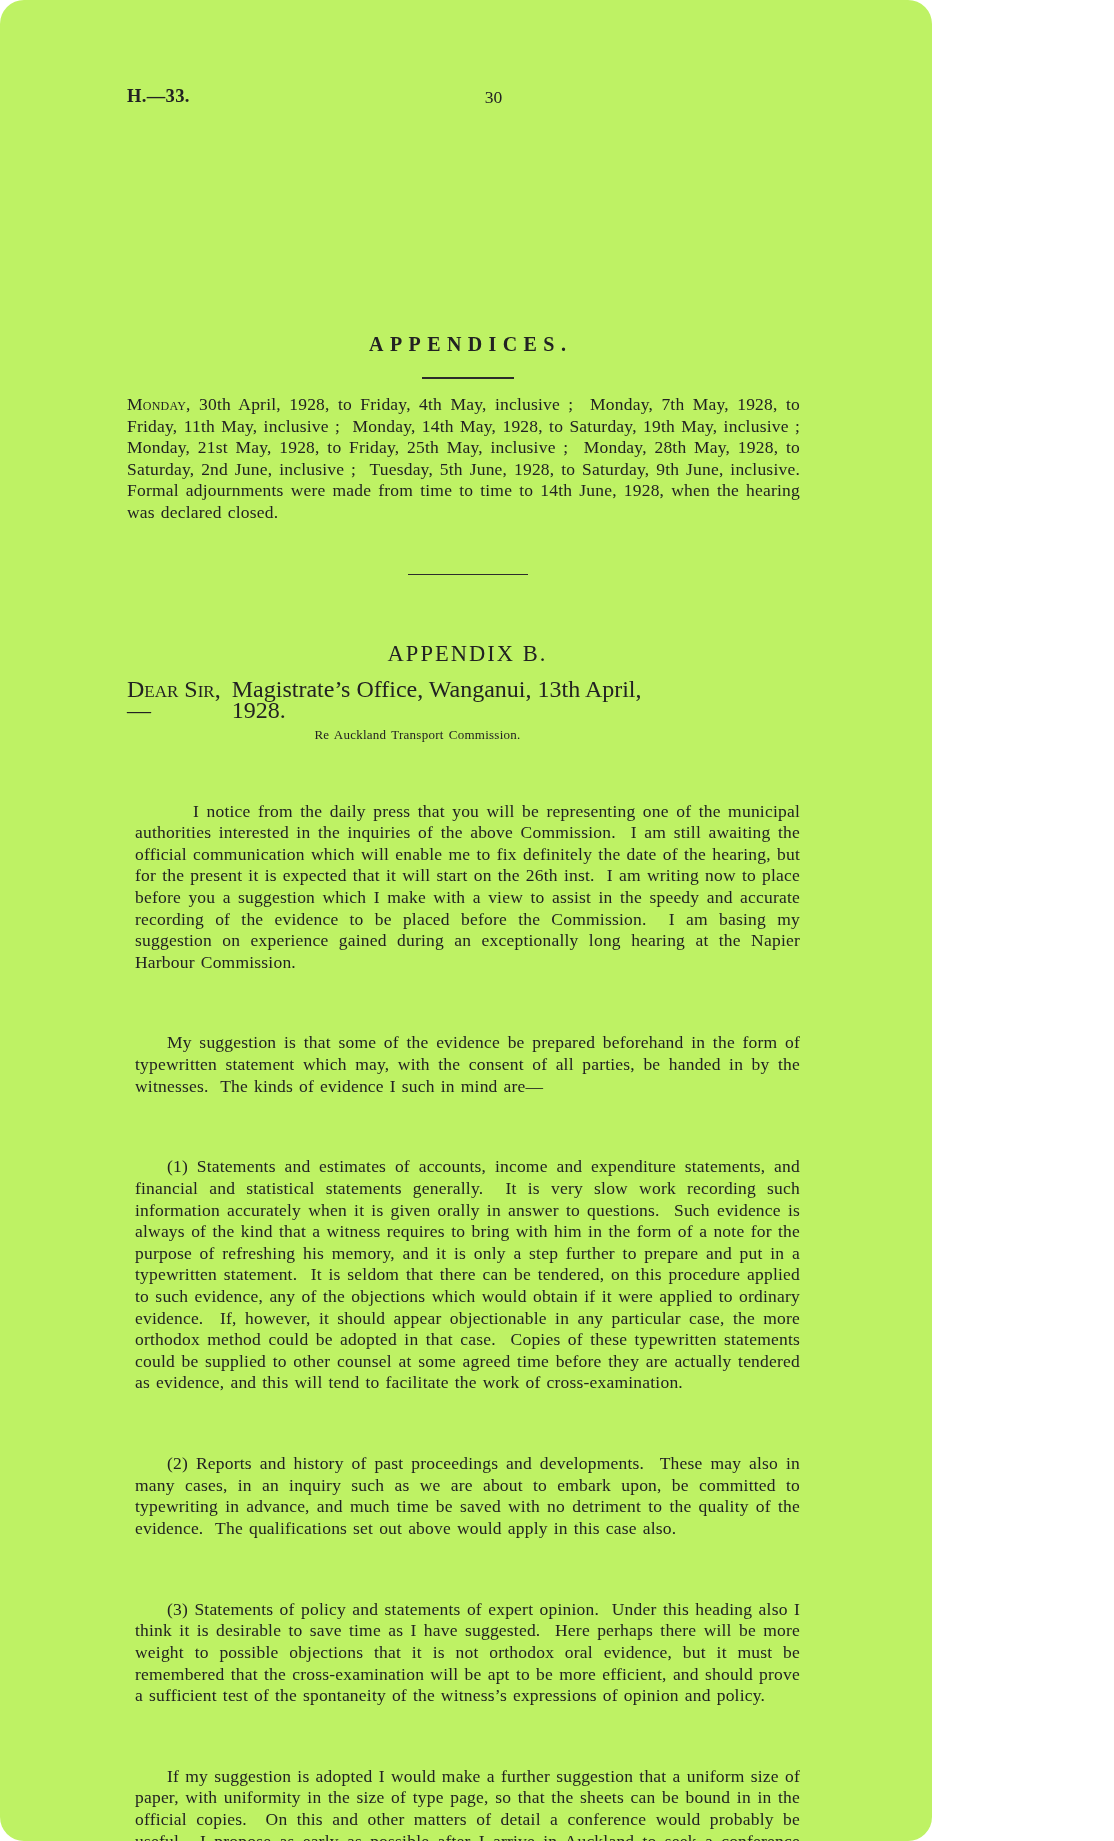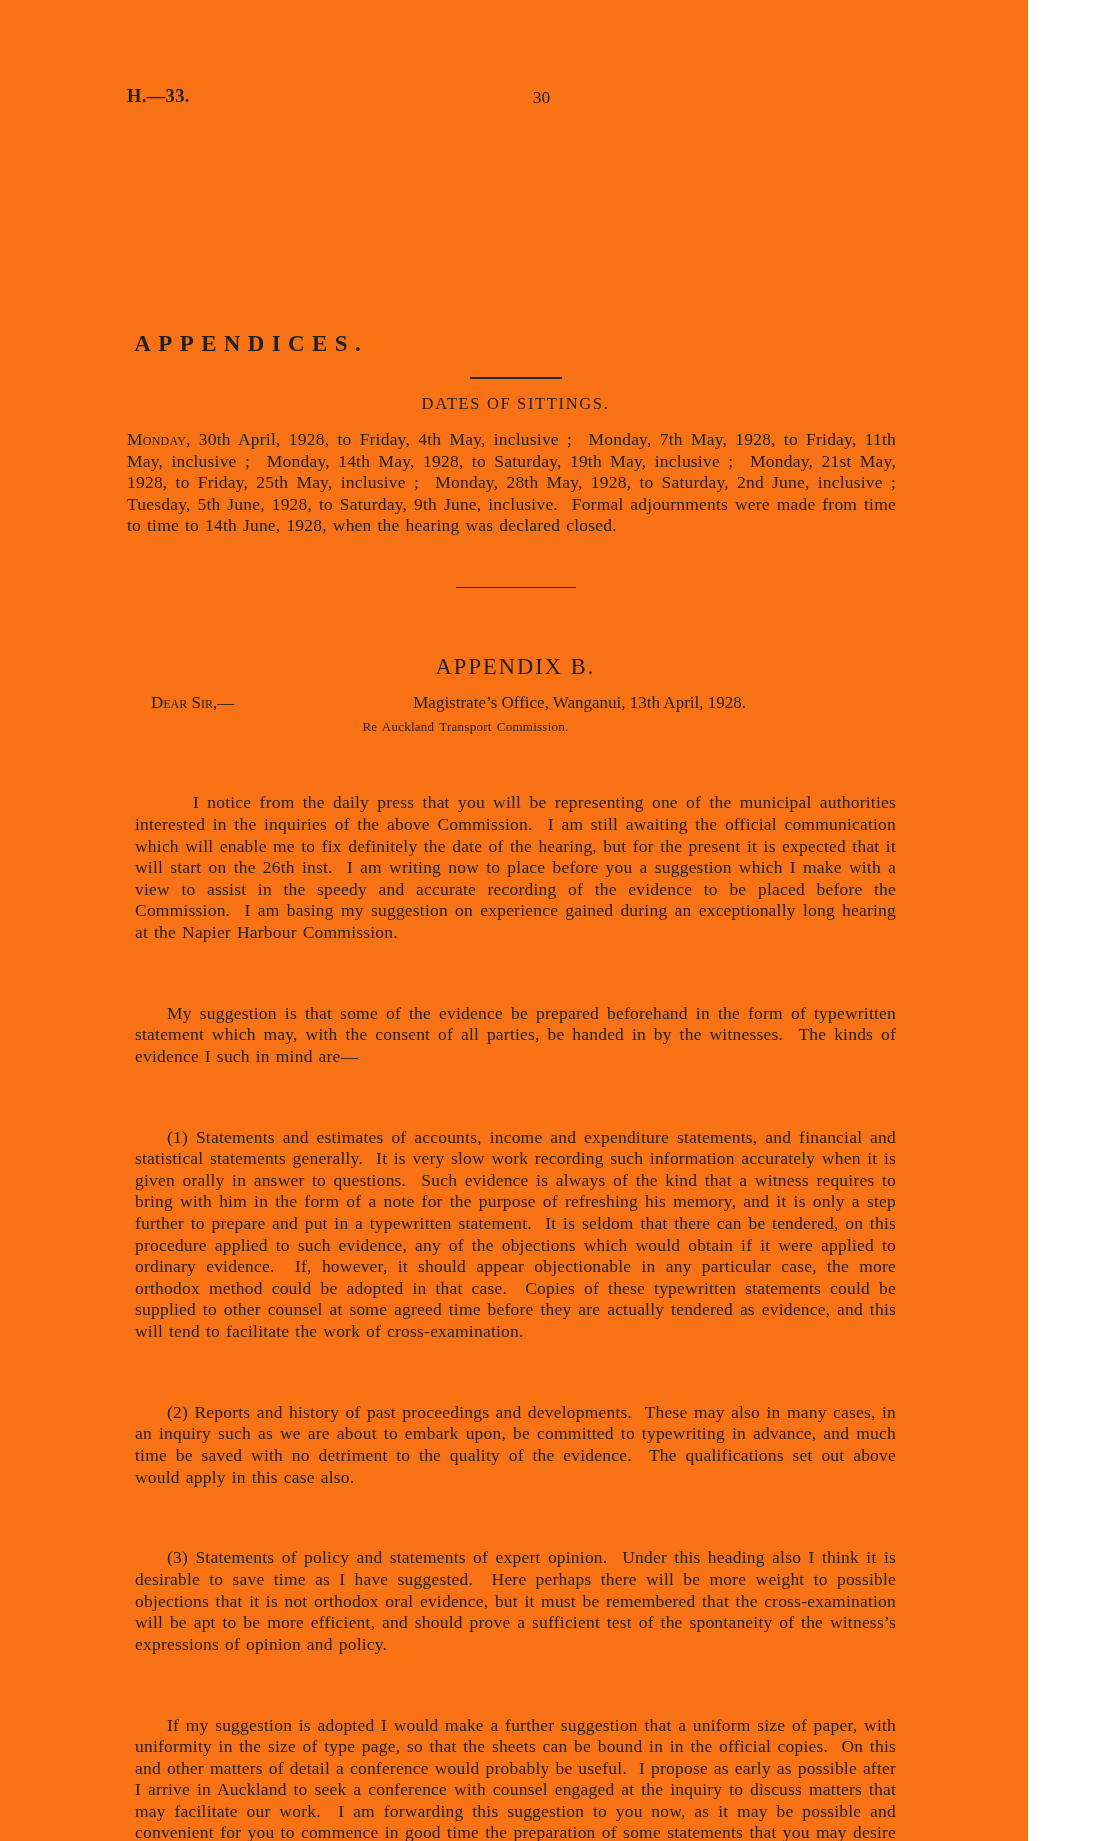--- a/index.html
+++ b/index.html
@@ -1,45 +1,46 @@
 <!DOCTYPE html>
 <html><head>
 <meta charset="utf-8">
 <style>
   html, body { margin: 0; padding: 0; background: #ffffff; }
   .page {
     position: relative;
-    width: 1028px;
+    width: 932px;
     height: 1841px;
     box-sizing: border-box;
-    background: #f97316;
+    background: #bef264;
     color: #222222;
     font-family: "Liberation Serif", "DejaVu Serif", serif;
     padding: 86px 124px 0 127px;
     overflow: hidden;
+    border-radius: 24px;
   }
   
   .page-header {
     position: relative;
     height: 24px;
     font-size: 18.5px;
   }
   .doc-ref { font-weight: bold; letter-spacing: 0.02em; }
   .page-num {
     position: absolute;
     left: 52px; right: 0; top: 1px;
     text-align: center;
     font-size: 17.5px;
     font-weight: normal;
   }
   
   .main-title {
     margin: 218px 0 0 0;
-    text-align: left;
-    font-size: 23px;
+    text-align: center;
+    font-size: 20px;
     font-weight: bold;
     letter-spacing: 0.32em;
     padding-left: 0.32em; 
     line-height: 32px;
   }
   .rule-sm {
     width: 92px;
     border: 0;
     border-top: 2px solid #2b2b2b;
     margin: 17px auto 0 auto;
@@ -75,23 +76,22 @@
     word-spacing: 0.08em;
     text-align: justify;
     white-space: pre-wrap;
   }
   .dates-para { margin: 15px 8px 0 0; }
   .smallcaps { font-variant: small-caps; }
   
   .salutation-row {
     display: flex;
     margin-top: 12px;
-    font-size: 17px;
+    font-size: 24px;
     line-height: 21.6px;
-    margin-left: 24px;
   }
   .dateline { margin-left: auto; margin-right: 158px; }
   .subject-line {
     margin: 2px 0 4px 0;
     text-align: center;
     padding-right: 100px;
     font-size: 13px;
     line-height: 21.6px;
     letter-spacing: 0.02em;
     word-spacing: 0.12em;
@@ -108,21 +108,20 @@
   <div class="page-header">
     <span class="doc-ref">H.—33.</span>
     <span class="page-num">30</span>
   </div>
 
   <h1 class="main-title">APPENDICES.</h1>
 
   <hr class="rule-sm">
 
 
-  <h3 class="sub-heading">DATES OF SITTINGS.</h3>
 
   <p class="body-text dates-para"><span class="smallcaps">Monday</span><span>, 30th April, 1928, to Friday, 4th May, inclusive ;  Monday, 7th May, 1928, to Friday, 11th May, inclusive ;  Monday, 14th May, 1928, to Saturday, 19th May, inclusive ;  Monday, 21st May, 1928, to Friday, 25th May, inclusive ;  Monday, 28th May, 1928, to Saturday, 2nd June, inclusive ;  Tuesday, 5th June, 1928, to Saturday, 9th June, inclusive.  Formal adjournments were made from time to time to 14th June, 1928, when the hearing was declared closed.</span></p>
 
   <hr class="rule-md">
 
   <h2 class="appendix-heading b">APPENDIX B.</h2>
 
 
   <div class="salutation-row">
     <span class="smallcaps">Dear Sir,—</span>

